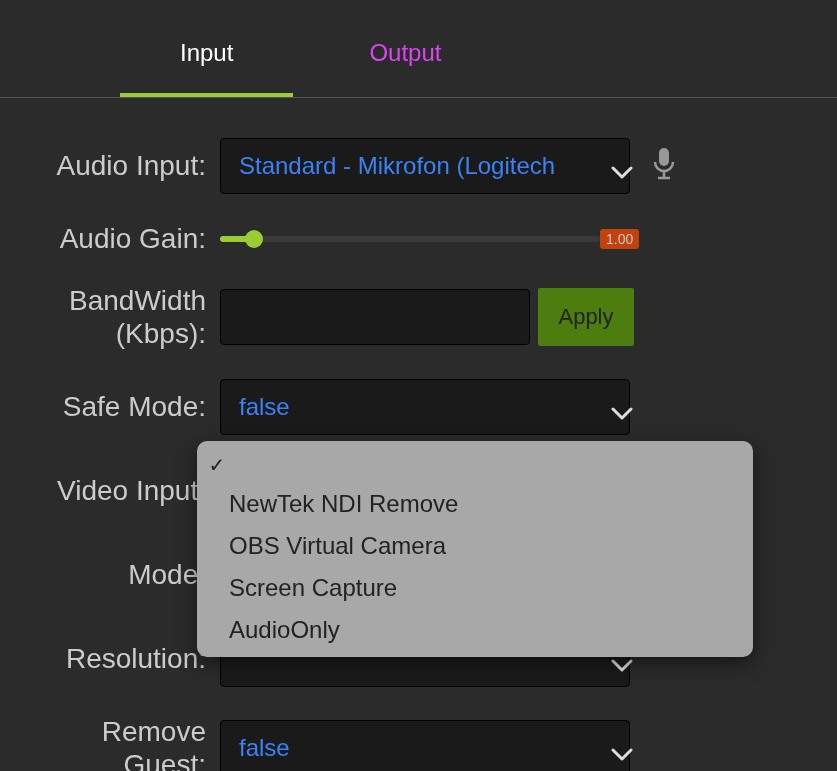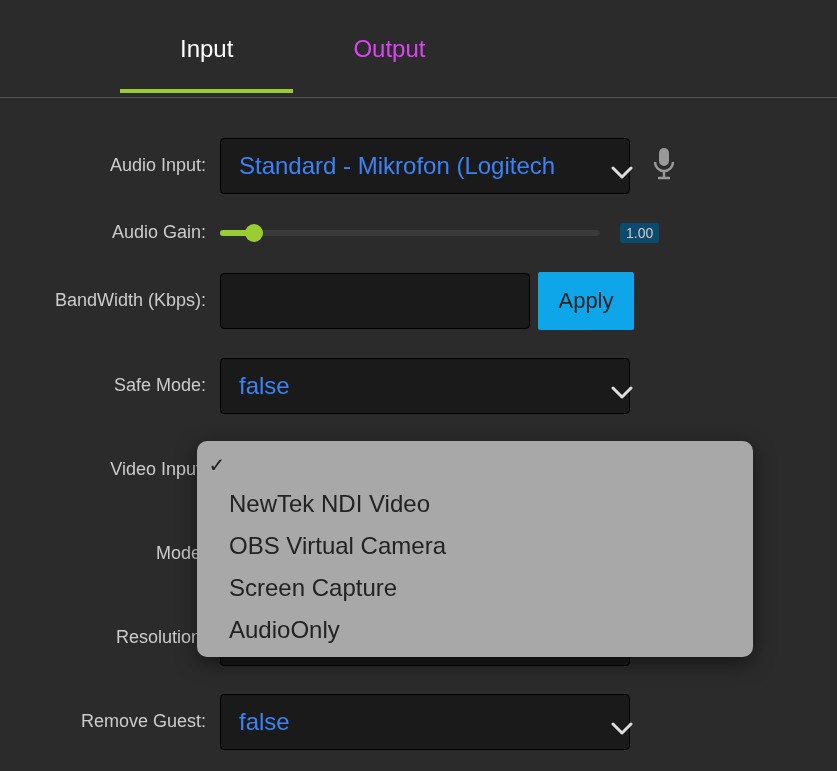--- a/index.html
+++ b/index.html
@@ -9,21 +9,22 @@
       background: #2b2b2b;
       font-family: -apple-system, BlinkMacSystemFont, "Segoe UI", Arial, sans-serif;
       color: #e0e0e0;
       overflow: hidden;
     }
     .tabs {
       display: flex;
       padding-left: 120px;
       border-bottom: 1px solid #555;
       height: 98px;
-      align-items: center;
+      align-items: flex-end;
+      gap: 16px;
     }
     .tab {
       padding: 30px 60px 30px 60px;
       font-size: 24px;
       color: #d946ef;
       cursor: pointer;
       position: relative;
     }
     .tab.active {
       color: #fff;
@@ -41,21 +42,21 @@
       padding: 40px 20px 20px 20px;
     }
     .row {
       display: flex;
       align-items: center;
       margin-bottom: 28px;
     }
     .label {
       width: 200px;
       text-align: right;
-      font-size: 18px;
+      font-size: 28px;
       color: #ccc;
       padding-right: 14px;
       line-height: 1.2;
     }
     .select {
       width: 410px;
       height: 56px;
       background: #1a1a1a;
       border: 1px solid #000;
       border-radius: 4px;
@@ -104,23 +105,23 @@
       position: absolute;
       left: 9%;
       top: 50%;
       transform: translate(-50%, -50%);
       width: 18px;
       height: 18px;
       background: #9acd32;
       border-radius: 50%;
     }
     .slider-value {
-      margin-left: 20px;
+      margin-left: 0;
       font-size: 14px;
-      background: #0c4a6e;
+      background: #c2410c;
       padding: 2px 6px;
       border-radius: 3px;
       color: #ccc;
     }
     .slider-wrap {
       display: flex;
       align-items: center;
     }
     .input {
       width: 310px;
@@ -128,21 +129,21 @@
       background: #1a1a1a;
       border: 1px solid #000;
       border-radius: 4px;
       padding: 0 14px;
       font-size: 22px;
       color: #ddd;
     }
     .apply-btn {
       width: 96px;
       height: 58px;
-      background: #0ea5e9;
+      background: #4d7c0f;
       border: none;
       color: #222;
       font-size: 22px;
       margin-left: 8px;
       cursor: pointer;
       border-radius: 2px;
     }
     .dropdown {
       position: absolute;
       left: 197px;
@@ -281,21 +282,21 @@
   </div>
 
 </div>
 
 <div class="dropdown">
   <div class="dropdown-item">
       <span class="check">✓</span>
     </div>
   <div class="dropdown-item">
       <span class="check"></span>
-      <span>NewTek NDI Video</span>
+      <span>NewTek NDI Remove</span>
     </div>
   <div class="dropdown-item">
       <span class="check"></span>
       <span>OBS Virtual Camera</span>
     </div>
   <div class="dropdown-item">
       <span class="check"></span>
       <span>Screen Capture</span>
     </div>
   <div class="dropdown-item">

